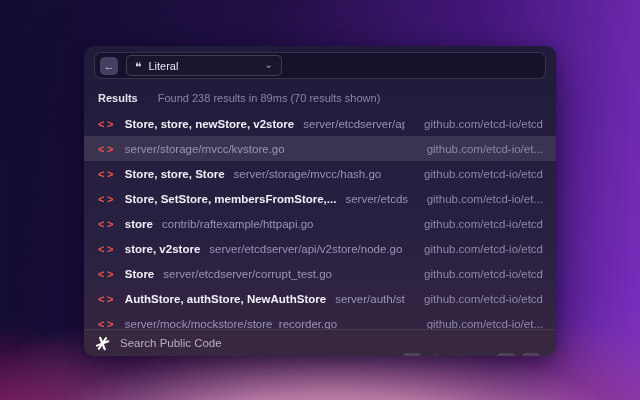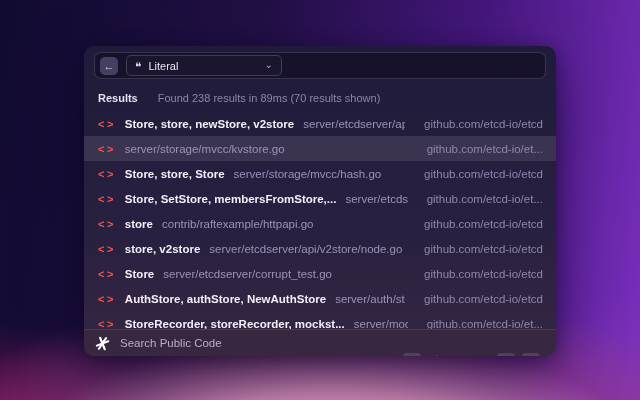--- a/index.html
+++ b/index.html
@@ -152,21 +152,20 @@
         <span class="repo">github.com/etcd-io/etcd</span>
       </div>
         <div class="row">
         <span class="sym-ic">&lt;&gt;</span>
         <span class="sym-names">AuthStore, authStore, NewAuthStore</span>
         <span class="file-path">server/auth/store.go</span>
         <span class="repo">github.com/etcd-io/etcd</span>
       </div>
         <div class="row">
         <span class="sym-ic">&lt;&gt;</span>
-        <span class="sym-names">StoreRecorder, storeRecorder, mockst...</span>
         <span class="file-path">server/mock/mockstore/store_recorder.go</span>
         <span class="repo">github.com/etcd-io/et...</span>
       </div>
       </div>
 
     <div class="footer">
       <svg class="sg-logo" viewBox="0 0 24 24" fill="none" stroke="#ffffff" stroke-width="3.4" stroke-linecap="round">
         <path d="M8.2 2.8 L15.6 21.2"></path>
         <path d="M21.2 8.4 L3.0 15.4"></path>
         <path d="M17.6 3.4 L6.2 20.4"></path>

